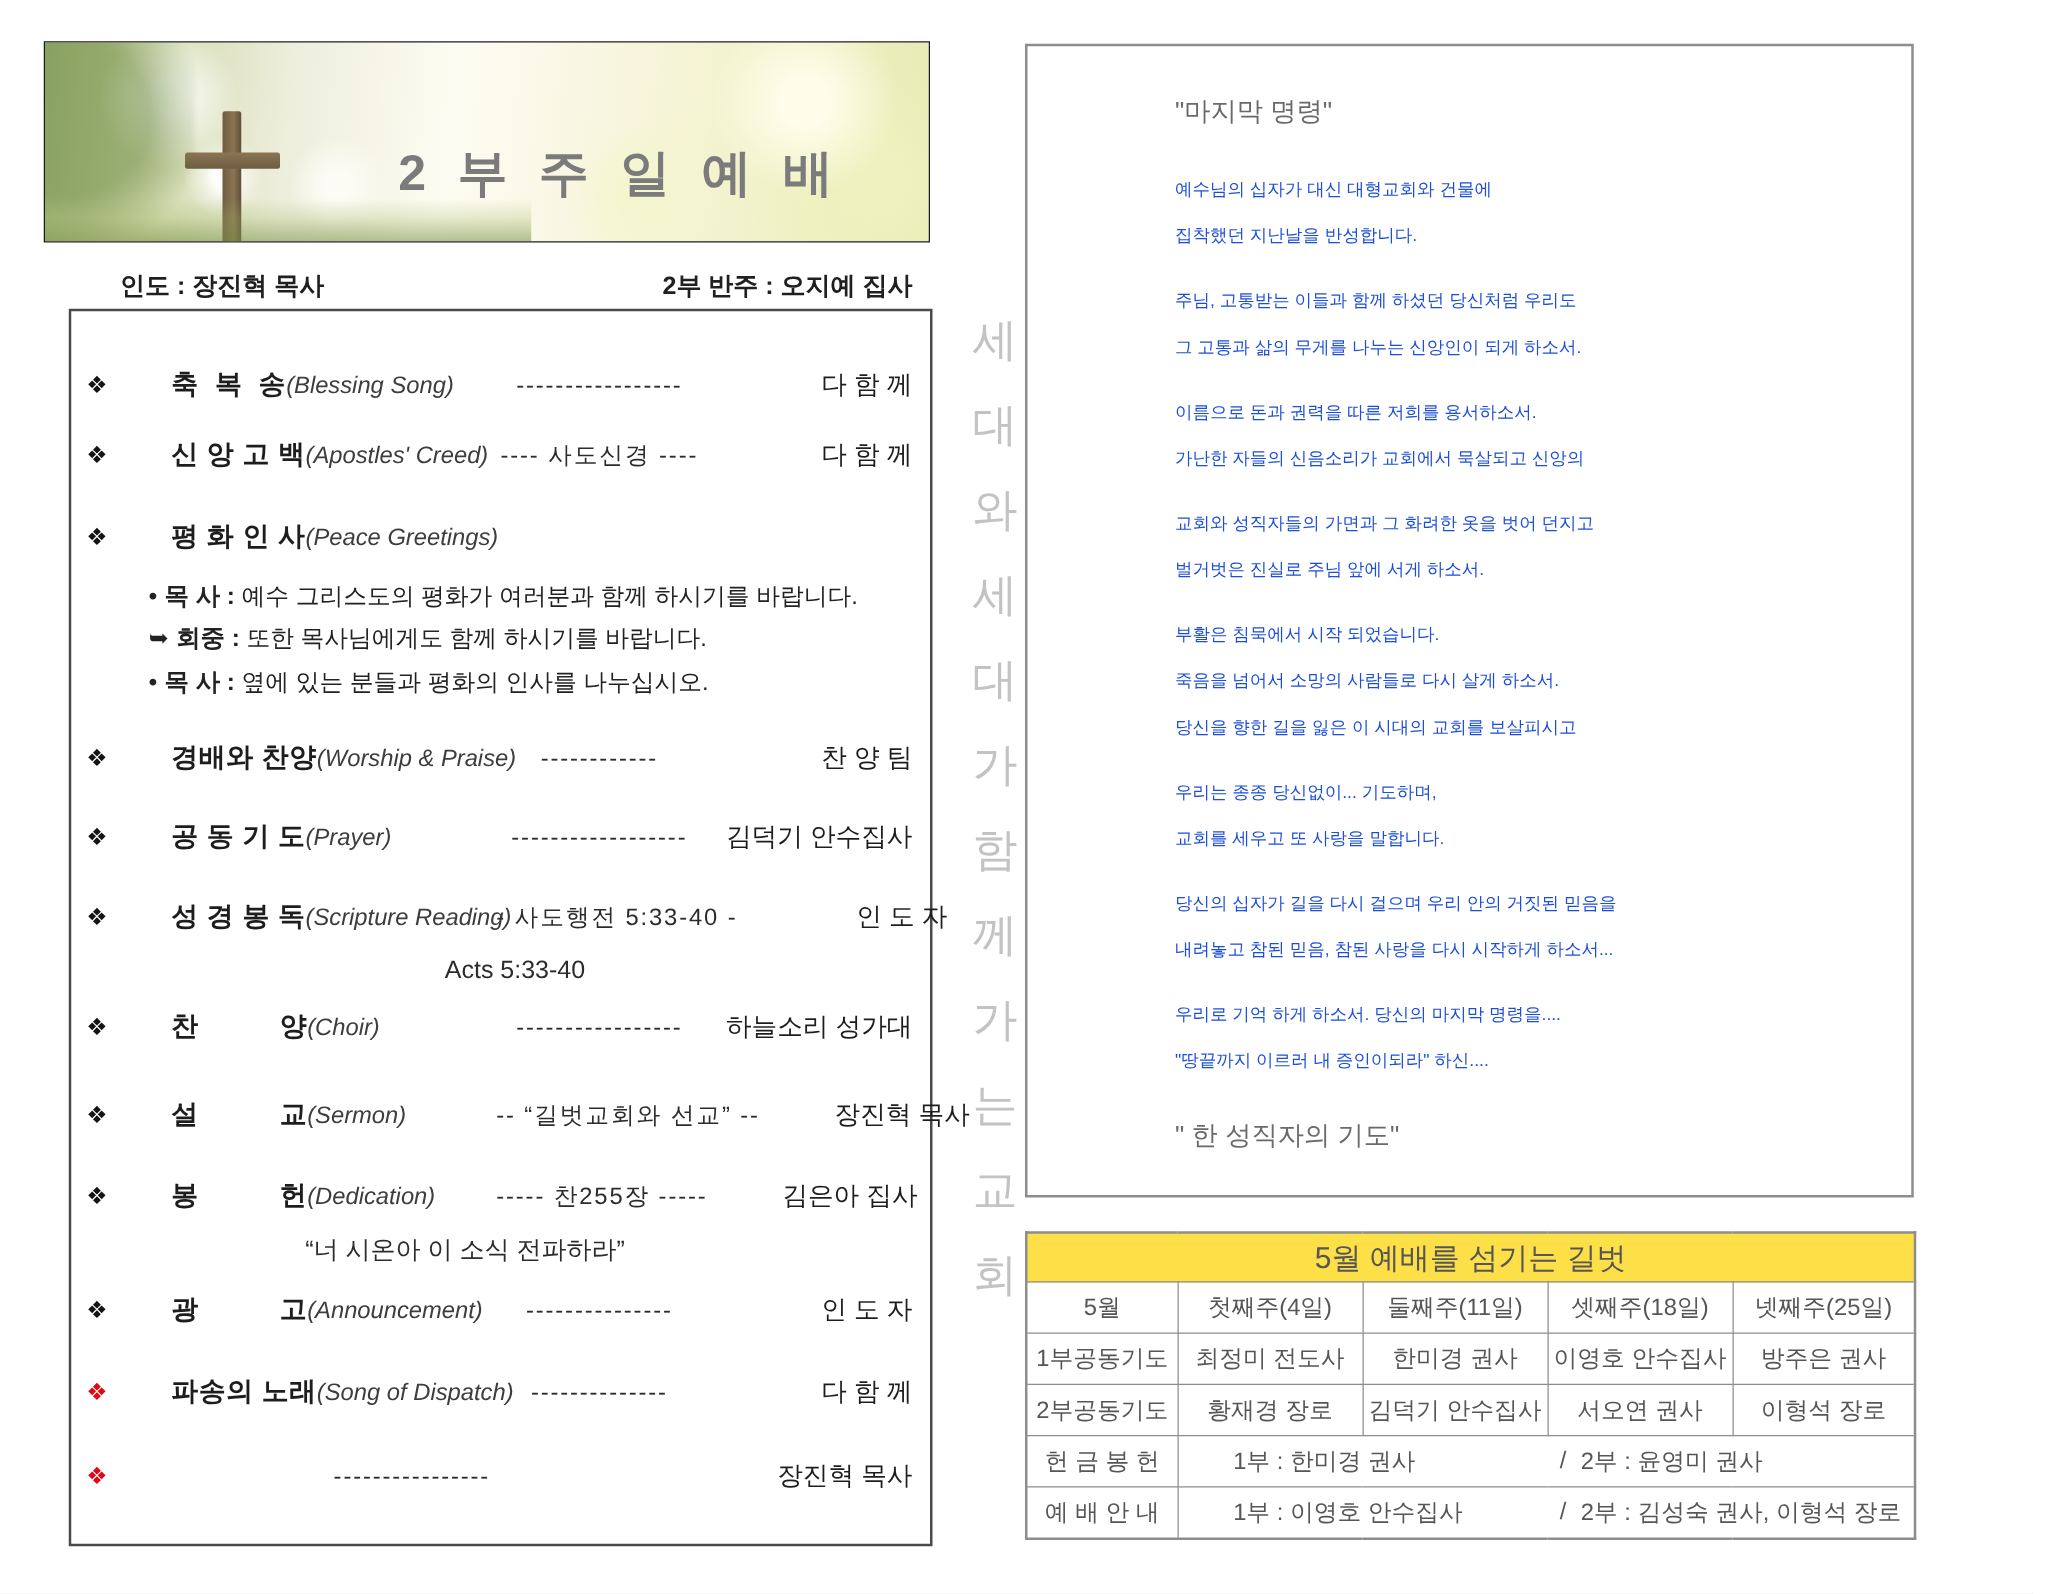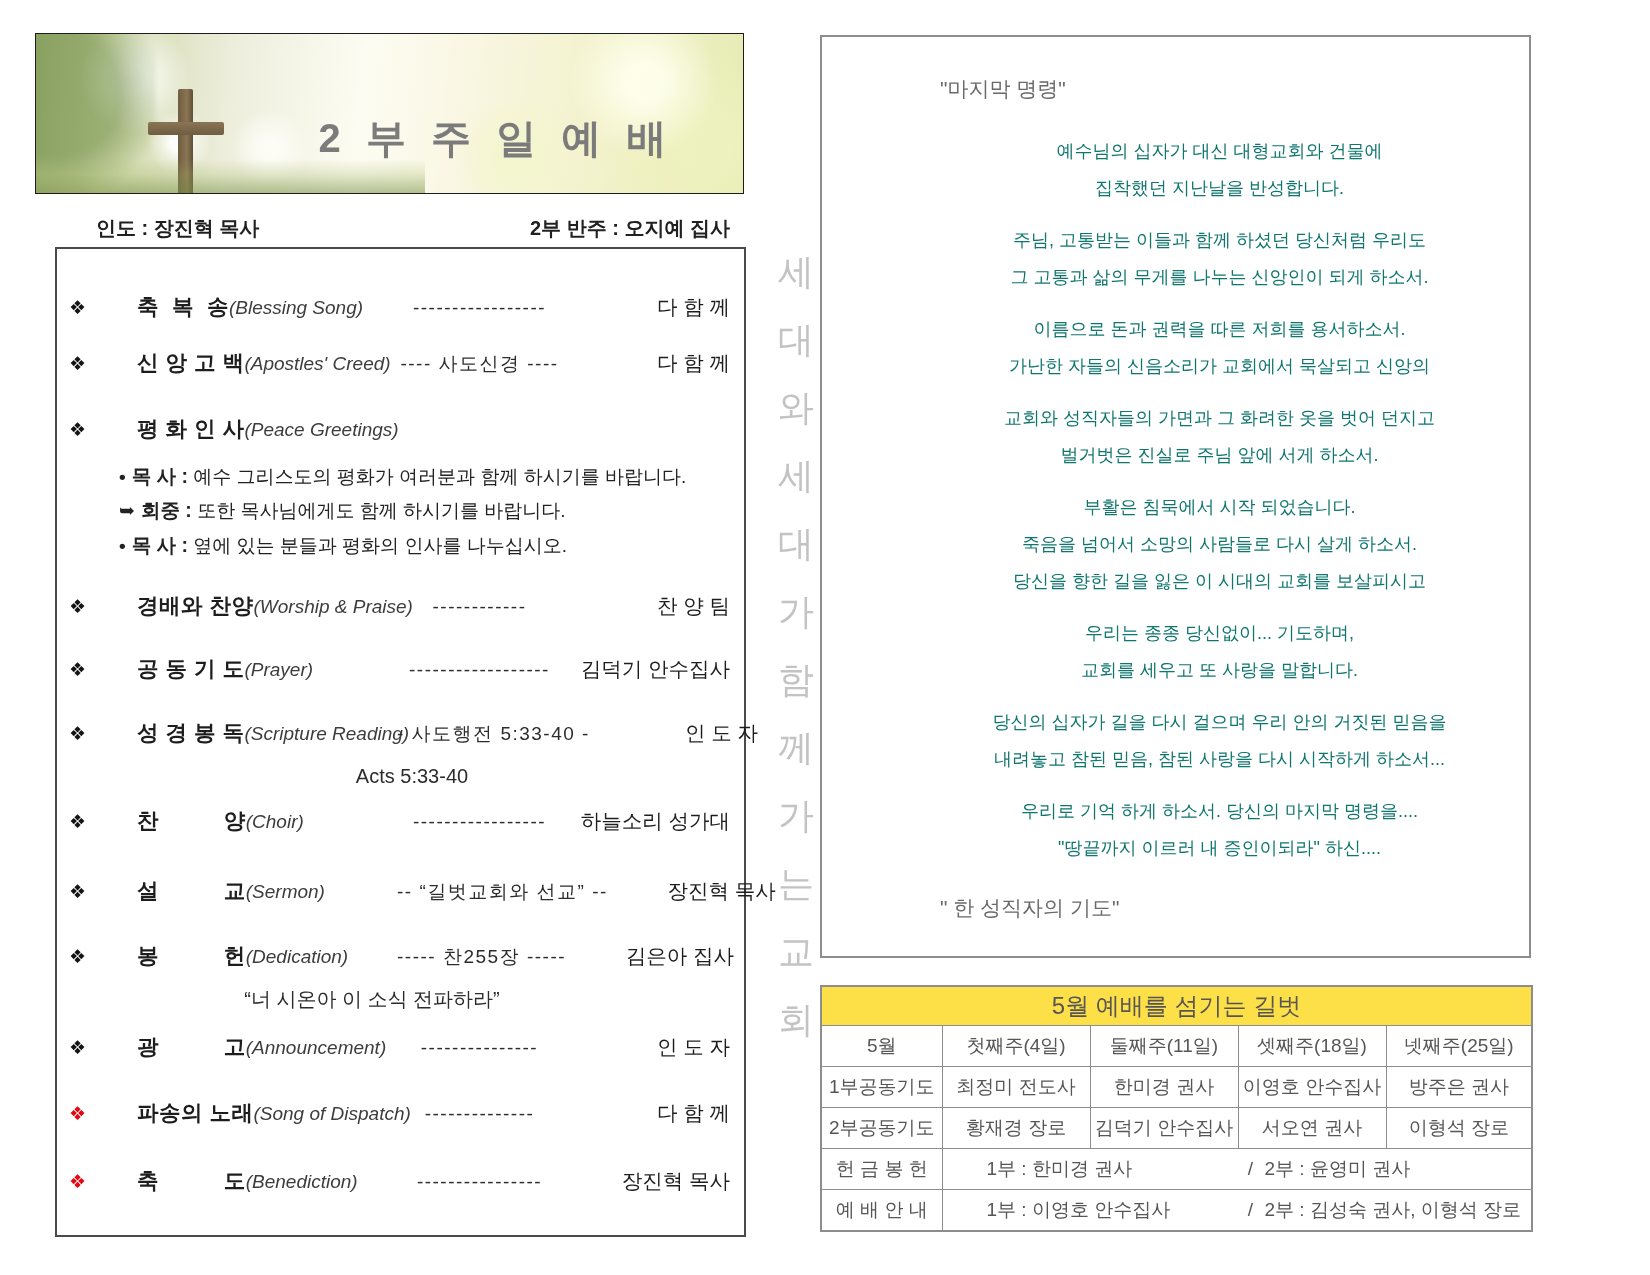--- a/index.html
+++ b/index.html
@@ -58,21 +58,21 @@
   .motto{position:absolute;left:770px;top:238px;width:52px;text-align:center;}
   .motto div{height:68px;line-height:68px;font-size:36px;color:#c3c3c3;}
   
   .prayer-box{
     position:absolute;left:820px;top:35px;width:711px;height:923px;
     border:2px solid #8d8d8d;box-sizing:border-box;background:#fff;
     padding:38px 30px 0 118px;overflow:hidden;
   }
   .prayer-title{font-size:21px;color:#6a6a6a;margin:0 0 30px 0;}
   .stanza{margin:0 0 15px 0;}
-  .stanza div{font-size:18px;color:#0f766e;line-height:37px;text-align:center;}
+  .stanza div{font-size:14px;color:#1d4ed8;line-height:37px;}
   .attrib{font-size:21px;color:#6a6a6a;margin-top:27px;}
   .source{font-size:21px;color:#6a6a6a;margin-top:32px;}
   
   .serve-table{
     position:absolute;left:820px;top:985px;width:711px;border-collapse:collapse;
     font-size:19px;color:#565656;table-layout:fixed;
   }
   .serve-table th,.serve-table td{border:1.5px solid #8d8d8d;text-align:center;padding:0;height:40px;}
   .serve-table th{background:#fde047;font-weight:400;font-size:24px;height:38px;}
   .serve-table{border:2px solid #8d8d8d;}
@@ -178,21 +178,20 @@
 
     <div class="row" style="top:849px">
       <span class="bullet red">❖</span>
       <span class="tgroup"><span class="ttl">파송의 노래</span><span class="en">(Song of Dispatch)</span></span>
       <span class="mid">--------------</span>
       <span class="rgt">다 함 께</span>
     </div>
 
     <div class="row" style="top:917px">
       <span class="bullet red">❖</span>
-      <span class="tgroup"><span class="ttl">축          도</span><span class="en">(Benediction)</span></span>
       <span class="mid">----------------</span>
       <span class="rgt">장진혁 목사</span>
     </div>
   </div>
 
   <div class="motto">
     <div>세</div>
     <div>대</div>
     <div>와</div>
     <div>세</div>

